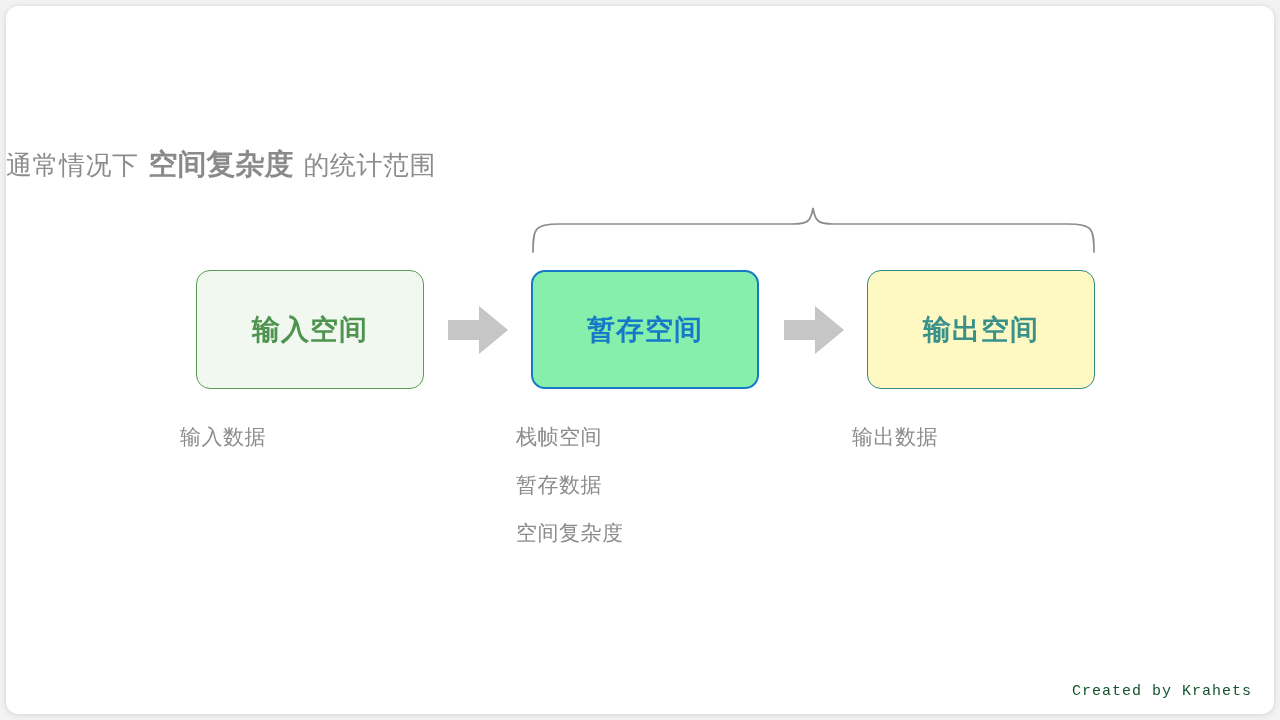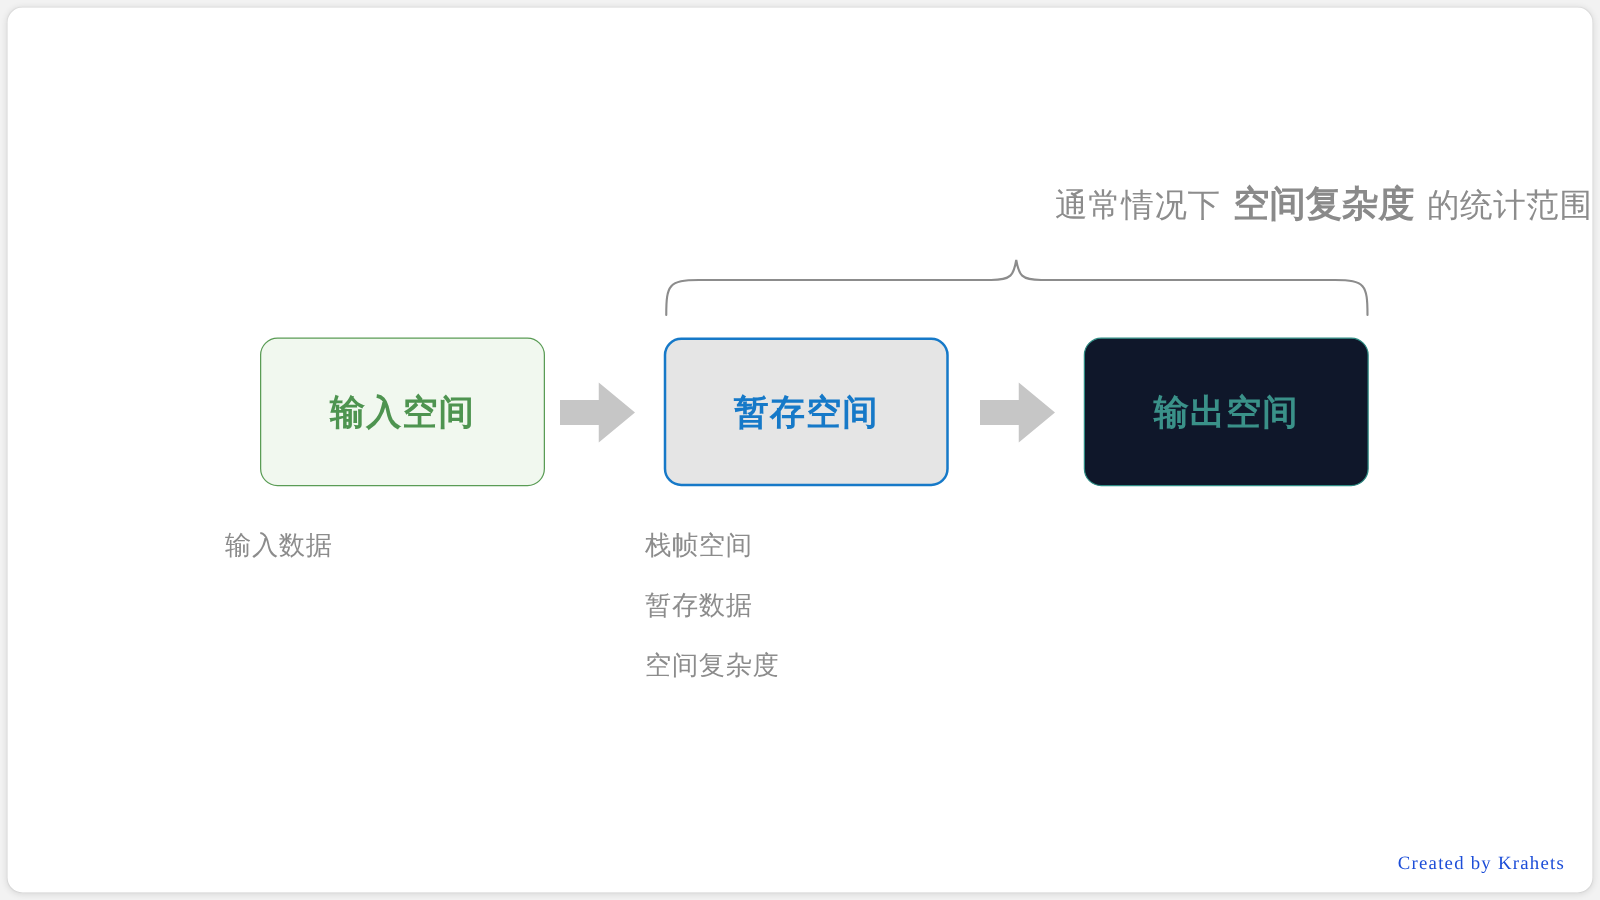--- a/index.html
+++ b/index.html
@@ -27,21 +27,21 @@
     border-radius: 12px;
     box-shadow: 0 1px 6px rgba(0,0,0,0.12), 0 0 1px rgba(0,0,0,0.08);
   }
 
   
   #title-row {
     position: absolute;
     left: 0;
     top: 144px;
     width: 1268px;
-    text-align: right;
+    text-align: left;
     white-space: nowrap;
     line-height: 1;
   }
   .title-part {
     font-size: 26px;
     color: #8c8c8c;
     letter-spacing: 0.5px;
     vertical-align: baseline;
   }
   .title-strong {
@@ -72,36 +72,36 @@
     display: flex;
     align-items: center;
     justify-content: center;
   }
   .box-label {
     font-size: 28px;
     font-weight: bold;
     letter-spacing: 1px;
   }
   #box-input {
-    left: 202px;
+    left: 190px;
     background: #f1f8ef;
     border: 1.6px solid #5a9c55;
   }
   #box-input .box-label { color: #4e9450; }
 
   #box-temp {
     left: 525px;
-    background: #e5e5e5;
+    background: #86efac;
     border: 2.4px solid #1679c8;
   }
   #box-temp .box-label { color: #1679c8; }
 
   #box-output {
     left: 861px;
-    background: #0f172a;
+    background: #fef9c3;
     border: 1.8px solid #2e8b83; 
   }
   #box-output .box-label { color: #3a9189; }
 
   
   .arrow {
     position: absolute;
     top: 298px;
     width: 64px;
     height: 52px;
@@ -124,23 +124,23 @@
     line-height: 48px;
     letter-spacing: 0.5px;
     white-space: nowrap;
   }
 
   
   #watermark {
     position: absolute;
     right: 22px;
     bottom: 14px;
-    font-family: Liberation Serif, serif;
+    font-family: Liberation Mono, monospace;
     font-size: 15px;
-    color: #1d4ed8;
+    color: #14532d;
     letter-spacing: 1px;
   }
 </style>
 </head>
 <body>
 
 <div id="canvas">
   <div id="card">
 
     <div id="title-row">
@@ -180,17 +180,20 @@
     <div class="caption-col" id="caption-input">
       <div class="caption-line">输入数据</div>
     </div>
 
     <div class="caption-col" id="caption-temp">
       <div class="caption-line">栈帧空间</div>
       <div class="caption-line">暂存数据</div>
       <div class="caption-line">空间复杂度</div>
     </div>
 
+    <div class="caption-col" id="caption-output">
+      <div class="caption-line">输出数据</div>
+    </div>
 
     <div id="watermark">Created by Krahets</div>
 
   </div>
 </div>
 
 </body></html>

